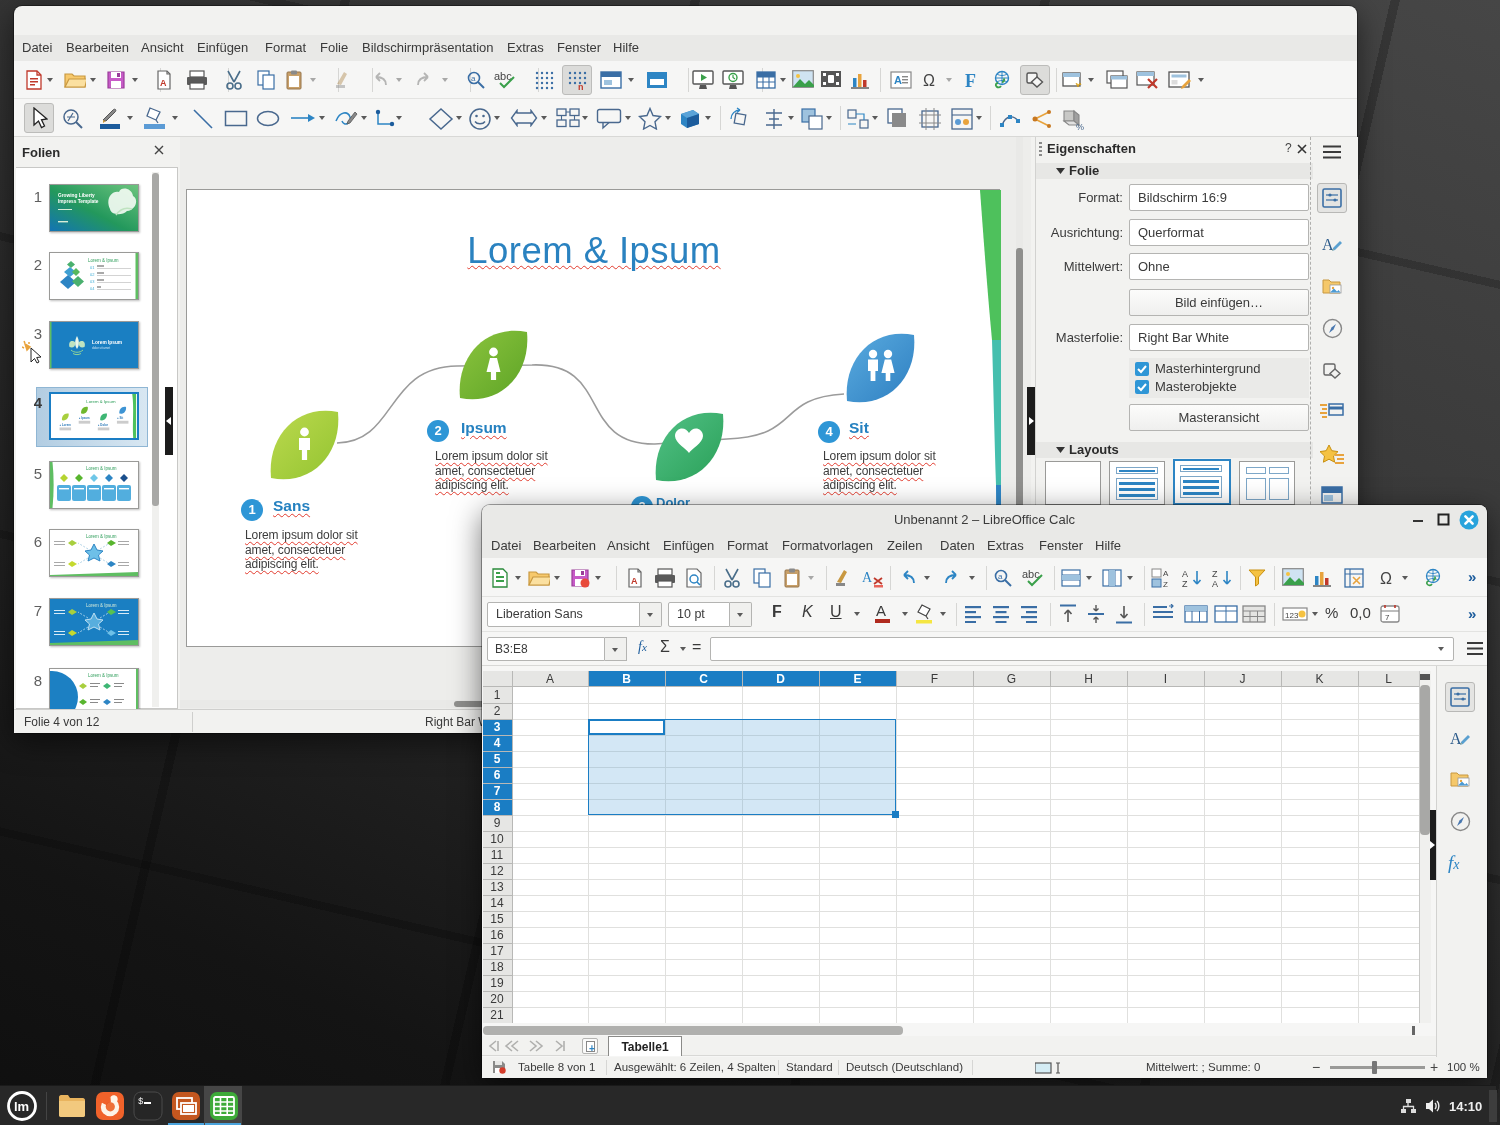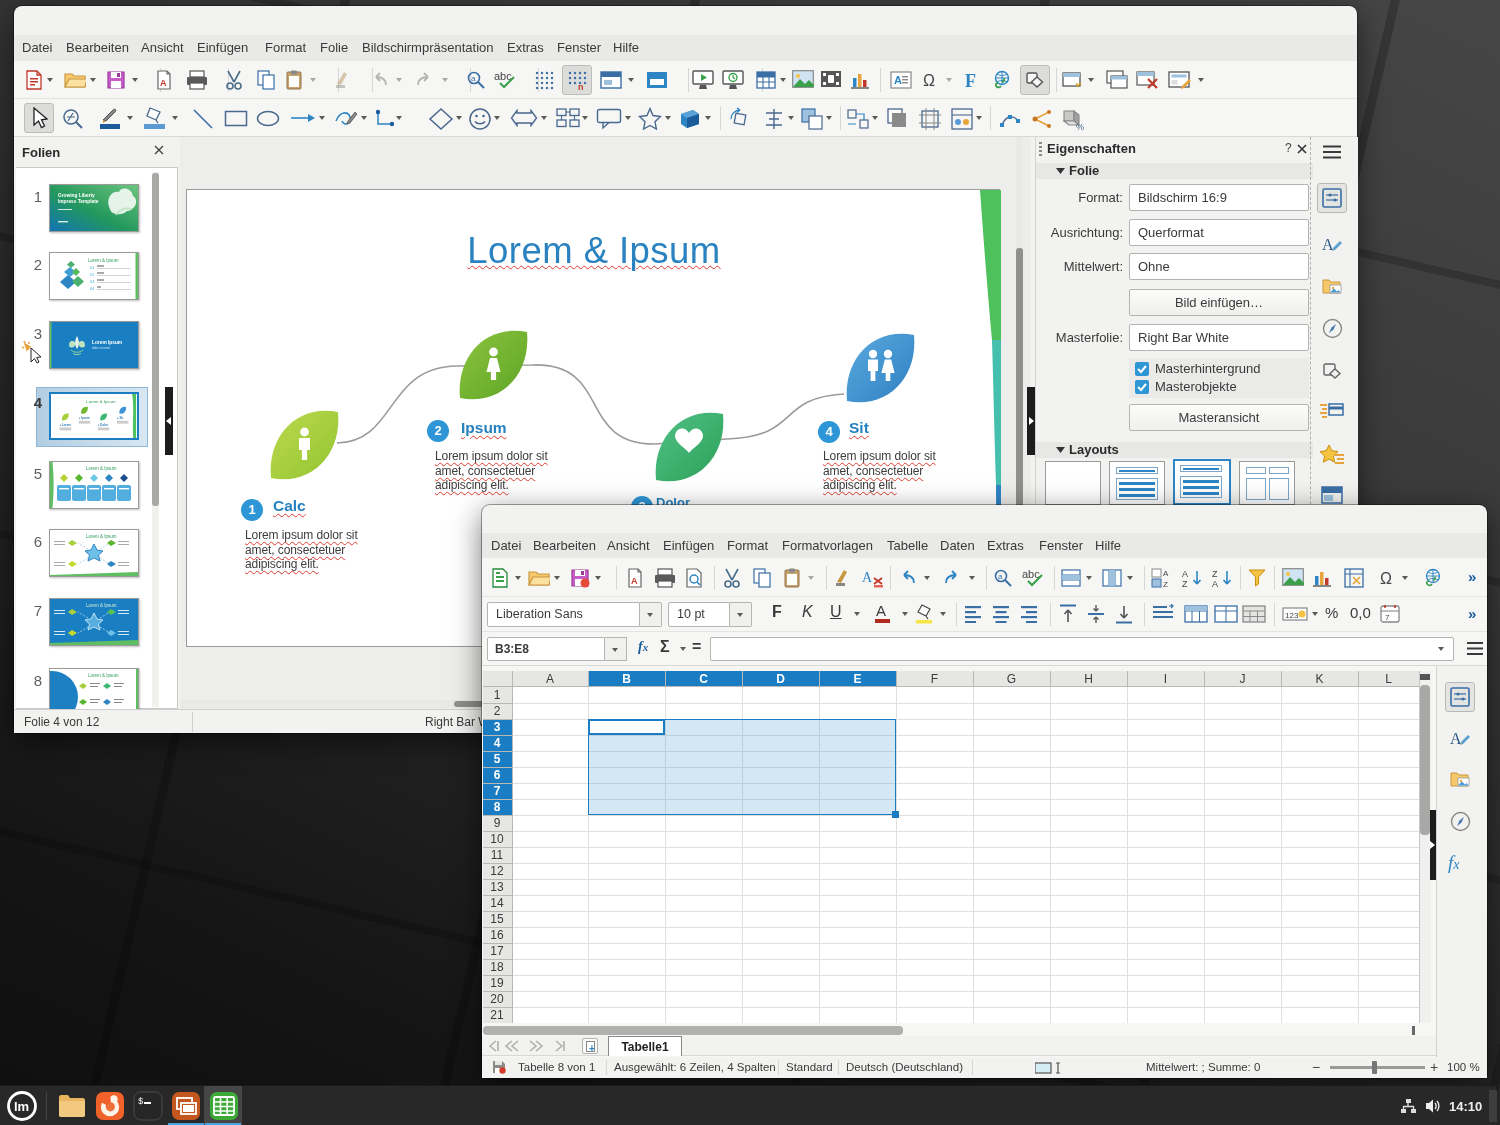--- a/index.html
+++ b/index.html
@@ -701,21 +701,21 @@
           <g fill="#fff" transform="translate(45,37)">
                 <circle cx="0" cy="-12" r="4.2"></circle>
                 <path d="M-3.2,-6.5 L3.2,-6.5 L6.6,7 L2.3,7 L2.3,15 L-2.3,15 L-2.3,7 L-6.6,7 Z"></path>
               </g>
         </g>
         <path d="M793,0 C797,55 801,108 805,150 L814,150 L814,0 Z" fill="#4ec15c"></path>
         <path d="M805,150 C806.5,200 807.5,250 809,295 L814,295 L814,150 Z" fill="#45bfae"></path>
         <path d="M809,295 C809.5,340 808,395 806,420 C804,440 799,452 795,458 L814,458 L814,295 Z" fill="#2e86c6"></path>
       </svg>
       <div class="abs" style="left:54px; top:309px; width:22px; height:22px; border-radius:50%; background:#2e96d6; color:#fff; font-size:13px; font-weight:bold; text-align:center; line-height:22px;">1</div>
-      <div class="abs sqg" style="left:86px; top:307px; font-size:15.5px; font-weight:bold; color:#2581c0;">Calc</div>
+      <div class="abs sqg" style="left:86px; top:307px; font-size:15.5px; font-weight:bold; color:#2581c0;">Sans</div>
       <div class="abs sqg" style="left:58px; top:338px; font-size:12px; color:#3c3c3c; line-height:14.6px; letter-spacing:-0.1px;">Lorem ipsum dolor sit<br>amet, consectetuer<br>adipiscing elit.</div>
       <div class="abs" style="left:240px; top:230px; width:22px; height:22px; border-radius:50%; background:#2e96d6; color:#fff; font-size:13px; font-weight:bold; text-align:center; line-height:22px;">2</div>
       <div class="abs sqg" style="left:274px; top:229px; font-size:15.5px; font-weight:bold; color:#2581c0;">Ipsum</div>
       <div class="abs sqg" style="left:248px; top:259px; font-size:12px; color:#3c3c3c; line-height:14.6px; letter-spacing:-0.1px;">Lorem ipsum dolor sit<br>amet, consectetuer<br>adipiscing elit.</div>
       <div class="abs" style="left:444px; top:306px; width:22px; height:22px; border-radius:50%; background:#2e96d6; color:#fff; font-size:13px; font-weight:bold; text-align:center; line-height:22px;">3</div>
       <div class="abs sqg" style="left:469px; top:305px; font-size:13px; font-weight:bold; color:#2581c0;">Dolor</div>
       <div class="abs" style="left:631px; top:231px; width:22px; height:22px; border-radius:50%; background:#2e96d6; color:#fff; font-size:13px; font-weight:bold; text-align:center; line-height:22px;">4</div>
       <div class="abs sqg" style="left:662px; top:229px; font-size:15.5px; font-weight:bold; color:#2581c0;">Sit</div>
       <div class="abs sqg" style="left:636px; top:259px; font-size:12px; color:#3c3c3c; line-height:14.6px; letter-spacing:-0.1px;">Lorem ipsum dolor sit<br>amet, consectetuer<br>adipiscing elit.</div>
     </div>
@@ -853,28 +853,41 @@
       </div>
 
   <div id="istatus">
     <span class="abs" style="left:10px; top:5px;">Folie 4 von 12</span>
     <span class="abs" style="left:178px; top:2px; height:20px; border-left:1px solid #cfcfcd;"></span>
     <span class="abs" style="left:411px; top:5px;">Right Bar W</span>
   </div>
 </div>
 
 <div class="win" id="calc">
+  <div class="titlebar">
+    <div class="title">Unbenannt 2 – LibreOffice Calc</div>
+    <svg class="wbtn" style="left:928px" viewBox="0 0 17 17">
+          <rect x="3" y="9" width="10" height="2" fill="#333"></rect>
+        </svg>
+    <svg class="wbtn" style="left:953px" viewBox="0 0 17 17">
+          <rect x="3.5" y="3.5" width="10" height="10" fill="none" stroke="#222" stroke-width="2"></rect>
+        </svg>
+    <svg class="wbtn" style="left:977px; top:5px; width:20px; height:20px;" viewBox="0 0 20 20">
+          <circle cx="10" cy="10" r="9.5" fill="#28a3dc"></circle>
+          <path d="M6.4 6.4 L13.6 13.6 M13.6 6.4 L6.4 13.6" stroke="#fff" stroke-width="2.6" stroke-linecap="round"></path>
+        </svg>
+  </div>
   <div class="menubar" style="top:28px">
     <span style="left:9px">Datei</span>
         <span style="left:51px">Bearbeiten</span>
         <span style="left:125px">Ansicht</span>
         <span style="left:181px">Einfügen</span>
         <span style="left:245px">Format</span>
         <span style="left:300px">Formatvorlagen</span>
-        <span style="left:405px">Tabelle</span>
+        <span style="left:405px">Zeilen</span>
         <span style="left:458px">Daten</span>
         <span style="left:505px">Extras</span>
         <span style="left:557px">Fenster</span>
         <span style="left:613px">Hilfe</span>
   </div>
   <div class="toolbar" id="ctb1" style="top:53px; height:39px; border-bottom:1px solid #e3e3e1;">
     <svg class="ic" style="left:8px;top:10px" width="20" height="20">
           <path d="M3,1 L13,1 L17,5 L17,19 L3,19 Z" fill="#fff" stroke="#2a8a3a" stroke-width="1.3"></path>
           <g fill="#3aa04a">
             <rect x="6" y="8" width="8" height="2"></rect>
@@ -1109,21 +1122,21 @@
     <div class="abs" style="left:843px; top:7px; font-size:15px; color:#3a3a3a;">%</div>
     <div class="abs" style="left:868px; top:7px; font-size:15px; color:#3a3a3a;">0,0</div>
     <svg class="ic" style="left:898px;top:7px" width="20" height="20">
           <rect x="1" y="2" width="18" height="16" rx="2" fill="#fff" stroke="#888" stroke-width="1.3"></rect>
           <path d="M1,7 L19,7" stroke="#888" stroke-width="1.1"></path>
           <path d="M5,1 L5,4 M15,1 L15,4" stroke="#c0392b" stroke-width="1.6"></path>
           <text x="5" y="16" font-size="8" fill="#444">7</text>
         </svg>
     <div style="position:absolute; left:986px; top:8px; font-size:15px; color:#1c5c9c; font-weight:bold;">»</div>
   </div>
-  <div class="toolbar" id="cfx" style="top:127px; height:34px; border-bottom:1px solid #d8d8d6;font-weight:bold;">
+  <div class="toolbar" id="cfx" style="top:127px; height:34px; border-bottom:1px solid #d8d8d6;">
     <div class="field" style="left:5px; top:5px; width:118px; height:24px; padding:4px 0 0 7px; font-size:12px; border-radius:2px 0 0 2px;">B3:E8</div>
     <div class="abs" style="left:123px; top:5px; width:22px; height:24px; background:#f0f0ee; border:1px solid #b4b4b2; border-left:none;">
           <div class="ddn" style="left:7px;top:10px"></div>
         </div>
     <div class="abs" style="left:156px; top:7px; font-size:14px; font-style:italic; color:#1c5c9c; font-family:'Liberation Serif';">f<span style="font-size:11px;">x</span></div>
     <div class="abs" style="left:178px; top:6px; font-size:16px; color:#3a3a3a;">Σ</div>
     <div class="ddn" style="left:198px;top:15px"></div>
     <div class="abs" style="left:210px; top:6px; font-size:16px; color:#3a3a3a;">=</div>
     <div class="field" style="left:228px; top:5px; width:744px; height:24px;"></div>
     <div class="ddn" style="left:956px;top:15px"></div>

